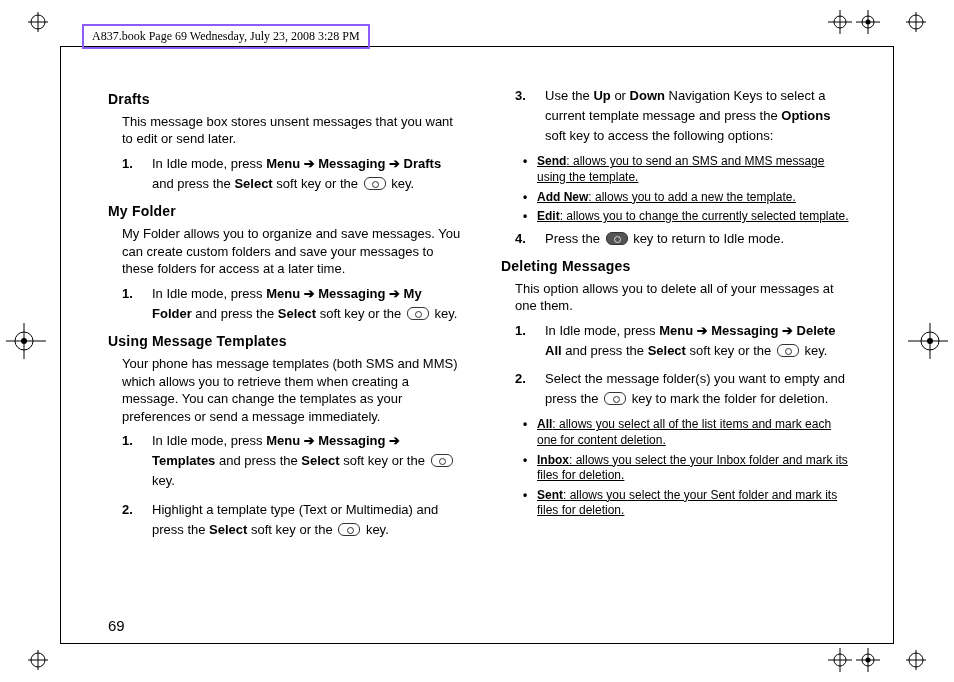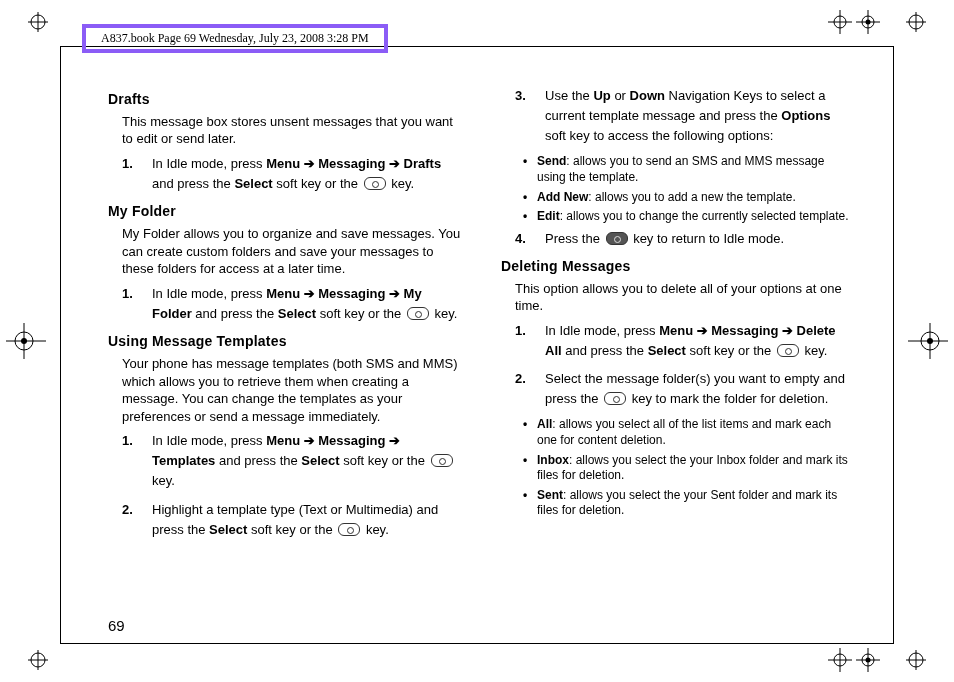--- a/index.html
+++ b/index.html
@@ -5,39 +5,39 @@
   * { box-sizing: border-box; margin: 0; padding: 0; }
   html, body { width: 954px; height: 682px; background: #fff; font-family: Arial, Helvetica, sans-serif; color: #000; }
   .page { position: relative; width: 954px; height: 682px; }
 
   
   .cropmark { position: absolute; }
 
   
   .header-box {
     position: absolute; left: 82px; top: 24px;
-    border: 4px solid #8b5cf6; padding: 3px 15px;
+    border: 2px solid #8b5cf6; padding: 3px 8px;
     font-size: 12px; font-family: "Times New Roman", serif;
   }
 
   
   .content {
     position: absolute; left: 108px; top: 86px;
     width: 746px; height: 530px;
     display: flex; gap: 40px;
     font-size: 13px; line-height: 1.35;
   }
   .col { flex: 1 1 0; }
 
   h3.section { font-family: Arial, sans-serif; font-weight: 900; font-size: 14px; margin: 4px 0 4px 0; letter-spacing: 0.2px; }
   .body-indent { margin-left: 14px; margin-bottom: 6px; }
   ol.num { list-style: none; margin-left: 14px; }
   ol.num > li { position: relative; padding-left: 30px; margin-bottom: 8px; line-height: 1.55; }
   ol.num > li .num-label { position: absolute; left: 0; top: 0; font-weight: bold; }
-  ul.bul { list-style: none; margin-left: 22px; }
+  ul.bul { list-style: none; margin-left: 22px; text-decoration: underline; }
   ul.bul > li { position: relative; padding-left: 14px; margin-bottom: 4px; font-size: 12px; line-height: 1.3; font-stretch: condensed; }
   ul.bul > li::before { content: "•"; position: absolute; left: 0; top: 0; font-weight: bold; }
   b { font-weight: bold; }
   .arrow { font-weight: bold; }
 
   
   .keyicon {
     display: inline-block; width: 22px; height: 13px;
     border: 1.2px solid #333; border-radius: 6px;
     vertical-align: -2px; position: relative; margin: 0 2px;
@@ -168,21 +168,21 @@
         <li><b>Add New</b><span>: allows you to add a new the template.</span></li>
         <li><b>Edit</b><span>: allows you to change the currently selected template.</span></li>
       </ul>
       <ol class="num">
         <li><span class="num-label">4.</span>
           <span>Press the </span><span class="keyicon dark"></span><span> key to return to Idle mode.</span>
         </li>
       </ol>
 
       <h3 class="section">Deleting Messages</h3>
-      <p class="body-indent">This option allows you to delete all of your options at one time.</p>
+      <p class="body-indent">This option allows you to delete all of your messages at one them.</p>
       <ol class="num">
         <li><span class="num-label">1.</span>
           <span>In Idle mode, press </span><b>Menu</b><span class="arrow"> ➔ </span><b>Messaging</b><span class="arrow"> ➔ </span><b>Delete All</b><span> and press the </span><b>Select</b><span> soft key or the </span><span class="keyicon"></span><span> key.</span>
         </li>
         <li><span class="num-label">2.</span>
           <span>Select the message folder(s) you want to empty and press the </span><span class="keyicon"></span><span> key to mark the folder for deletion.</span>
         </li>
       </ol>
       <ul class="bul">
         <li><b>All</b><span>: allows you select all of the list items and mark each one for content deletion.</span></li>

